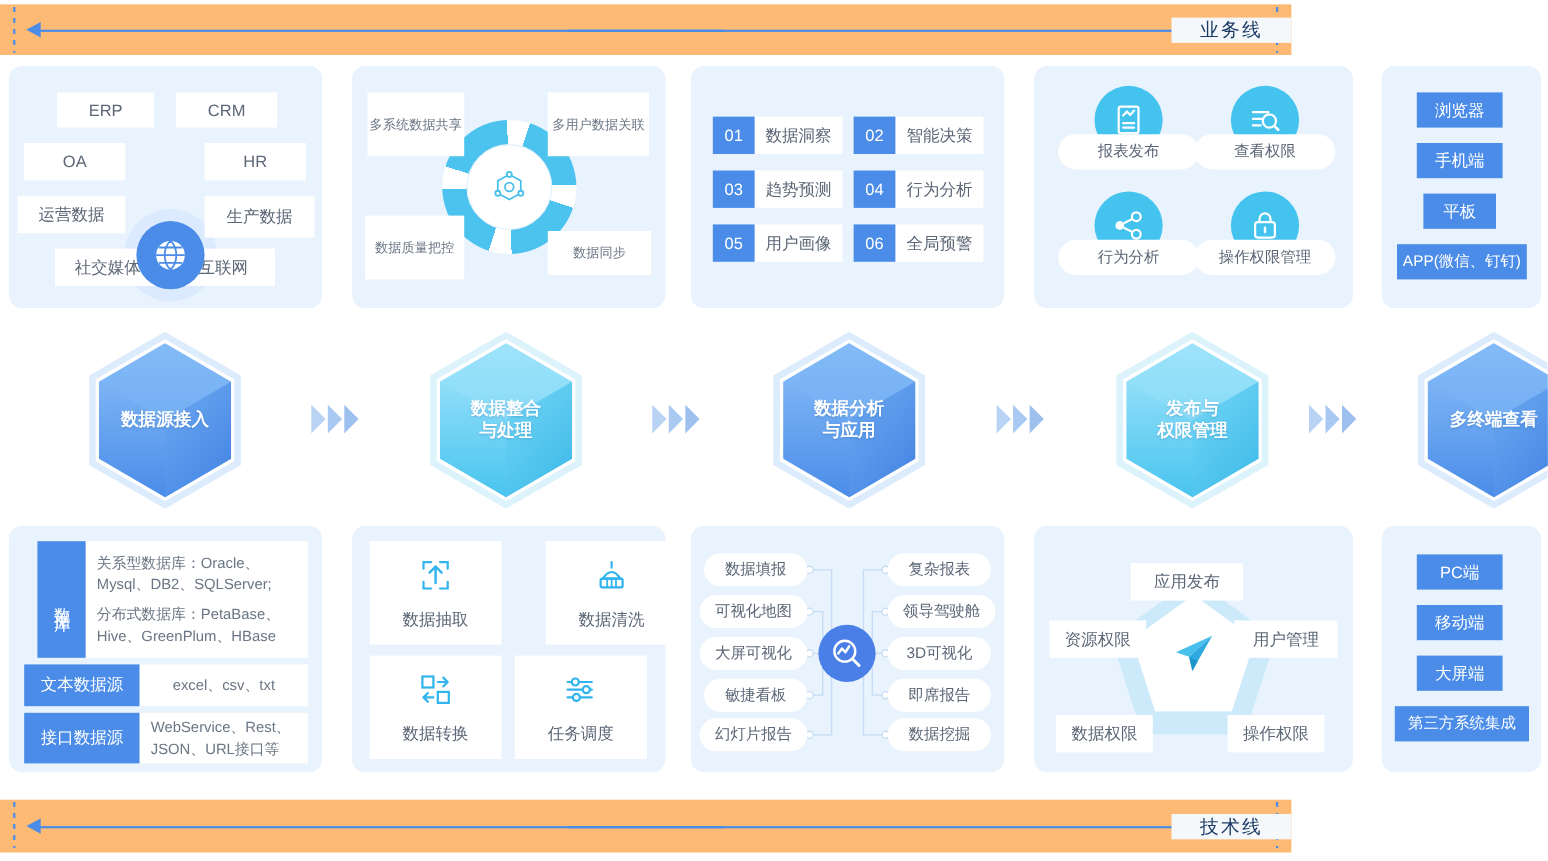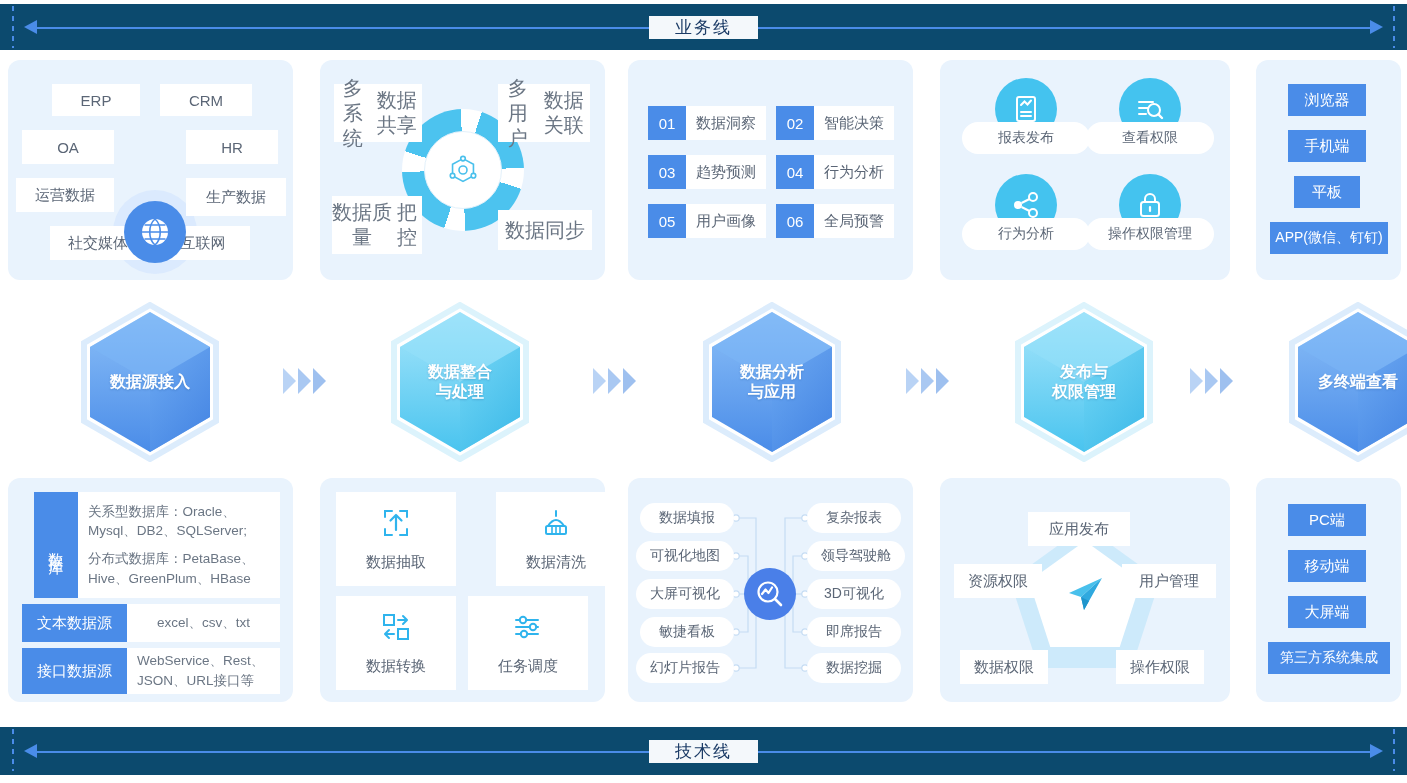--- a/index.html
+++ b/index.html
@@ -8,23 +8,23 @@
     font-family: "Liberation Sans", "DejaVu Sans", sans-serif;
     background:#ffffff;
     color:#3f4a58;
     position:relative;
     overflow:hidden;
   }
   .stage { position:relative; width:1407px; height:783px; }
 
   
   .banner {
-    position:absolute; left:0; width:1407px; height:46px;
-    background:#0c4a6e;
-    display:flex; align-items:center; justify-content:center;
+    position:absolute; left:0; width:1174px; height:46px;
+    background:#fdba74;
+    display:flex; align-items:center; justify-content:flex-end;
   }
   .banner.top { top:4px; }
   .banner.bottom { top:727px; height:48px; }
   .banner .edge {
     position:absolute; top:2px; width:2px; height:42px;
     background:repeating-linear-gradient(to bottom,#4a8ce8 0 5px, transparent 5px 10px);
   }
   .banner .edge.l { left:12px; }
   .banner .edge.r { right:12px; }
   .banner .line {
@@ -83,21 +83,21 @@
       #ffffff 358deg 360deg);
   }
   .ring-hole {
     position:absolute; left:22px; top:22px; width:78px; height:78px;
     border-radius:50%; background:#ffffff; border:1px solid #e3f1fb;
     display:flex; align-items:center; justify-content:center;
   }
   .ring-label {
     position:absolute; background:#ffffff; z-index:5;
     display:flex; align-items:center; justify-content:center; text-align:center;
-    font-size:20px; color:#6b7684; line-height:1.25;
+    font-size:12px; color:#6b7684; line-height:1.25;
   }
 
   
   .numrow { position:absolute; display:flex; background:#ffffff; height:34px; }
   .numrow .num {
     width:38px; background:#4a8ce8; color:#fff; font-size:15px;
     display:flex; align-items:center; justify-content:center;
   }
   .numrow .ntxt {
     flex:1; display:flex; align-items:center; justify-content:center;

